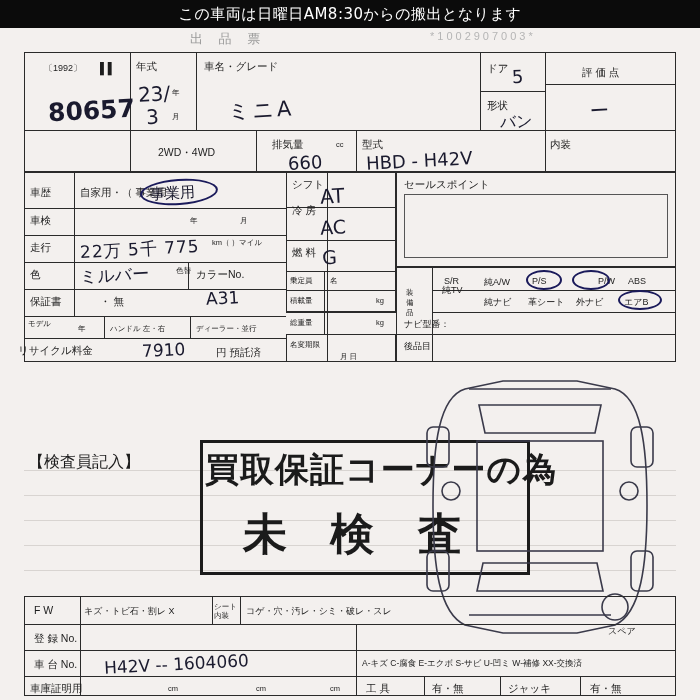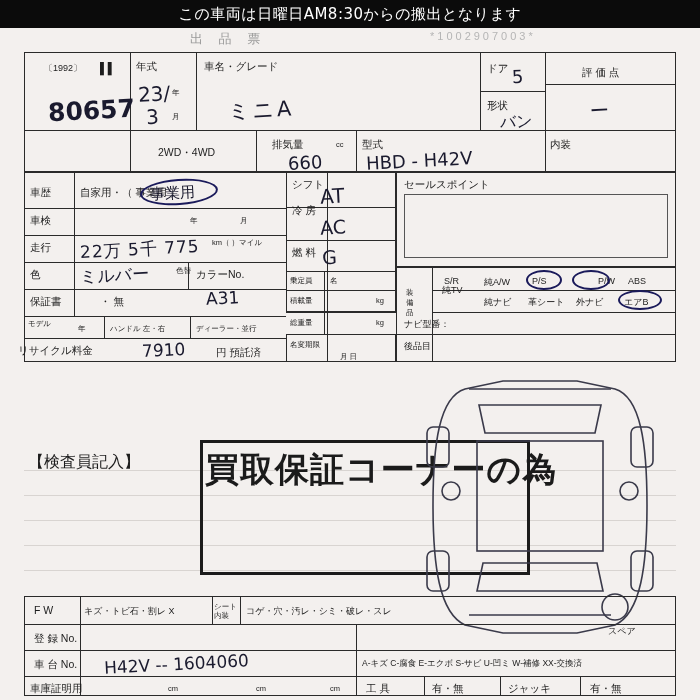--- a/index.html
+++ b/index.html
@@ -240,20 +240,21 @@
   <div class="lbl sm" style="left:576px;top:296px;">外ナビ</div>
   <div class="lbl sm" style="left:624px;top:296px;">エアB</div>
   <div class="oval" style="left:618px;top:290px;width:44px;height:20px;"></div>
 
   <div class="lbl sm" style="left:404px;top:318px;">ナビ型番：</div>
   <div class="lbl sm" style="left:404px;top:340px;">後品目</div>
 
   <div class="lbl" style="left:28px;top:452px;font-size:16px;">【検査員記入】</div>
   <div class="stampbox"></div>
   <div class="stamp1">買取保証コーナーの為</div>
+  <div class="stamp2">未 検 査</div>
 
   <svg id="car" viewBox="0 0 230 265">
     <g class="carline">
 
       <path d="M40 14 C14 22 8 70 8 130 C8 190 14 238 40 250 L78 258 L152 258 L190 250 C216 238 222 190 222 130 C222 70 216 22 190 14 L152 6 L78 6 Z"></path>
 
       <path d="M54 30 L176 30 L170 58 L60 58 Z"></path>
 
       <path d="M44 14 L186 14"></path>
 

